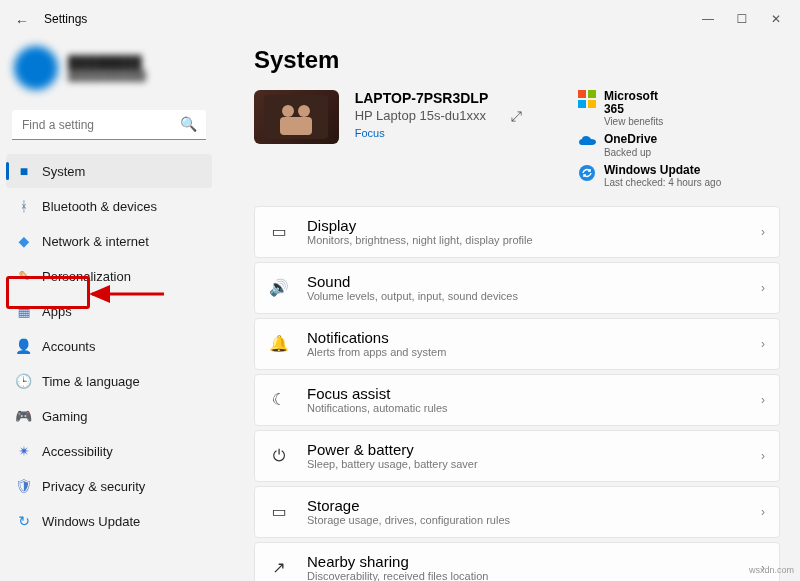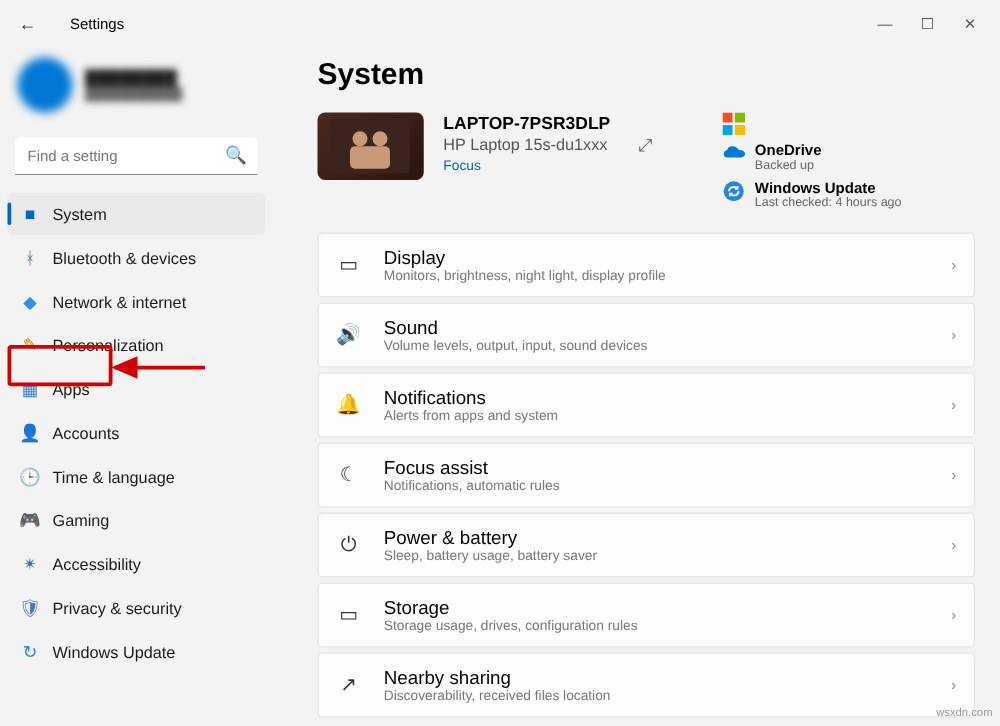--- a/index.html
+++ b/index.html
@@ -1,19 +1,19 @@
 <!DOCTYPE html>
 <html><head>
 <meta charset="utf-8">
 <style>
   * { box-sizing: border-box; margin: 0; padding: 0; font-family: "Segoe UI", sans-serif; }
   body { background: #f3f3f3; width: 800px; height: 581px; overflow: hidden; position: relative; }
   .titlebar { height: 38px; display: flex; align-items: center; padding: 0 8px; }
   .back-btn { width: 28px; height: 28px; display:flex; align-items:center; justify-content:center; font-size:14px; color:#333; }
-  .app-title { font-size: 12px; margin-left: 20px; color:#000; }
+  .app-title { font-size: 12px; margin-left: 8px; color:#000; }
   .win-controls { margin-left: auto; display:flex; gap: 14px; padding-right: 6px; color:#555; font-size:12px;}
   .win-ctrl { width:20px; text-align:center; }
   .sidebar { position:absolute; top:40px; left:0; width:218px; padding: 0 6px; }
   .user-block { display:flex; align-items:center; gap:10px; padding: 6px 8px 14px 8px; }
   .avatar { width:44px; height:44px; border-radius:50%; background:#0078d4; filter: blur(4px);}
   .user-meta { filter: blur(3px); }
   .user-name { font-size:13px; font-weight:600; color:#222; }
   .user-mail { font-size:10px; color:#666; }
   .search-wrap { position:relative; margin: 6px 6px 14px 6px; }
   .search { width:100%; height:30px; border:0; border-bottom:1.5px solid #888; border-radius:4px 4px 0 0; background:#fff; padding:0 28px 0 10px; font-size:12px; color:#555; }
@@ -157,20 +157,24 @@
     <div class="services" id="services">
         <div class="svc">
           <span class="svc-ic">
             <svg width="18" height="18">
               <rect x="0" y="0" width="8" height="8" fill="#f25022"></rect>
               <rect x="10" y="0" width="8" height="8" fill="#7fba00"></rect>
               <rect x="0" y="10" width="8" height="8" fill="#00a4ef"></rect>
               <rect x="10" y="10" width="8" height="8" fill="#ffb900"></rect>
             </svg>
           </span>
+          <div>
+            <div class="svc-title">Microsoft 365</div>
+            <div class="svc-sub">View benefits</div>
+          </div>
         </div>
         <div class="svc">
           <span class="svc-ic">
             <svg width="20" height="14">
               <path d="M4 10c-2 0-3-1-3-3s2-3 3-3c0-2 2-3 4-3s4 1 5 3c3 0 5 1 5 3s-2 3-4 3H4" fill="#0078d4"></path>
             </svg>
           </span>
           <div>
             <div class="svc-title">OneDrive</div>
             <div class="svc-sub">Backed up</div>

